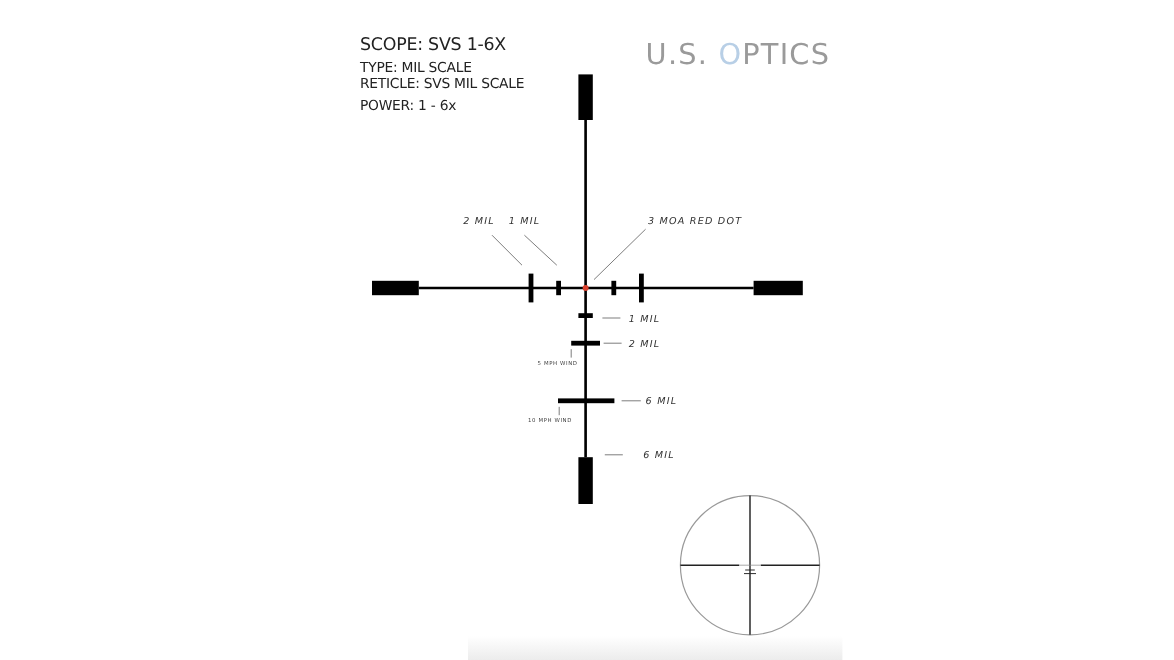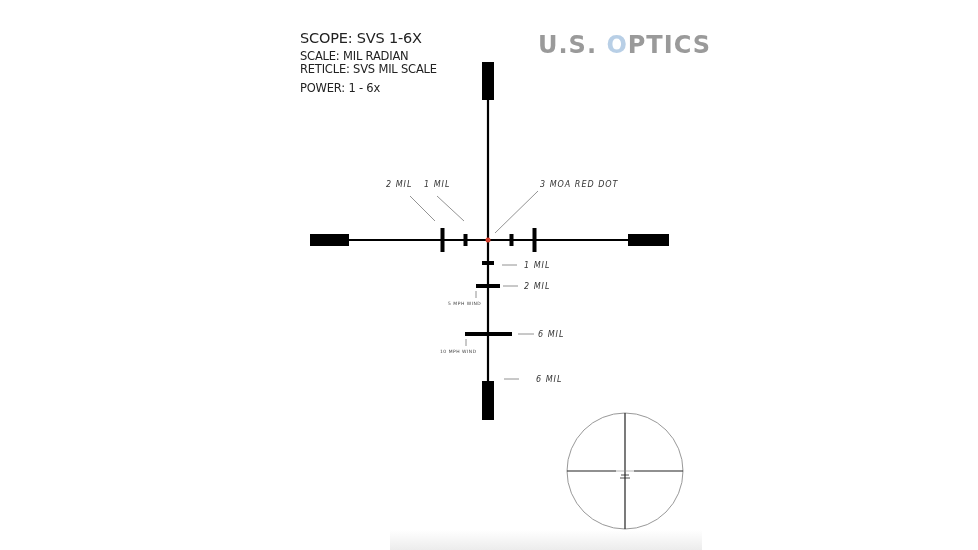--- a/index.html
+++ b/index.html
@@ -1,32 +1,32 @@
 <!DOCTYPE html>
 <html><head>
 <meta charset="utf-8">
 <style>
   html,body{margin:0;padding:0;background:#fff;}
   body{width:978px;height:550px;position:relative;overflow:hidden;font-family:"DejaVu Sans",sans-serif;}
   .abs{position:absolute;}
   .spec{color:#222;white-space:nowrap;letter-spacing:-0.2px;}
   .spec-title{left:300px;top:30px;font-size:14.5px;}
   .spec-line{left:300px;font-size:11.5px;}
-  .logo{left:538px;top:31px;font-size:24px;color:#9a9a9a;letter-spacing:1px;font-family:"DejaVu Sans",sans-serif;font-weight:700;}
+  .logo{left:538px;top:31px;font-size:24px;color:#9a9a9a;letter-spacing:1px;font-family:"DejaVu Sans",sans-serif;font-weight:400;}
   .logo .o{color:#b8cfe6;}
   .lbl{font-size:8px;color:#333;letter-spacing:1px;white-space:nowrap;font-style:italic;}
   .sm{font-size:4.5px;color:#444;letter-spacing:0.5px;white-space:nowrap;}
   .shadow{left:390px;top:530px;width:312px;height:20px;background:linear-gradient(to bottom,#ffffff,#ececec);}
   svg{position:absolute;left:0;top:0;}
 </style>
 </head>
 <body>
 
 <div class="abs spec spec-title">SCOPE: SVS 1-6X</div>
-<div class="abs spec spec-line" style="top:49px">SCALE: MIL RADIAN</div>
+<div class="abs spec spec-line" style="top:49px">TYPE: MIL SCALE</div>
 <div class="abs spec spec-line" style="top:62px">RETICLE: SVS MIL SCALE</div>
 <div class="abs spec spec-line" style="top:81px">POWER: 1 - 6x</div>
 
 <div class="abs logo"><span>U.S. </span><span class="o">O</span><span>PTICS</span></div>
 
 <svg width="978" height="550">
 
   <line x1="349" y1="240" x2="628" y2="240" stroke="#000" stroke-width="2.2"></line>
   <line x1="488" y1="100" x2="488" y2="381" stroke="#000" stroke-width="2.2"></line>
 

